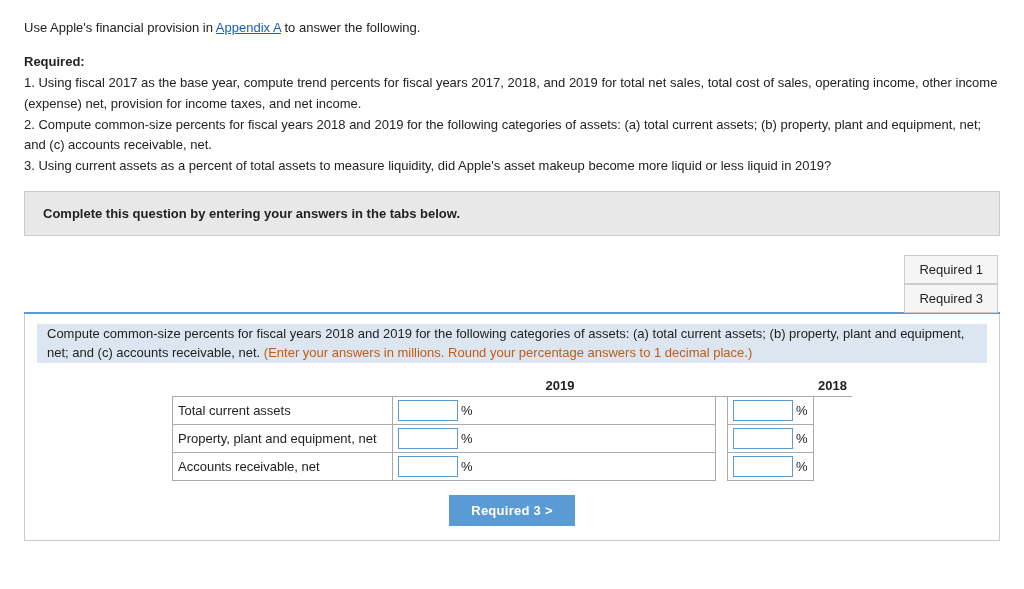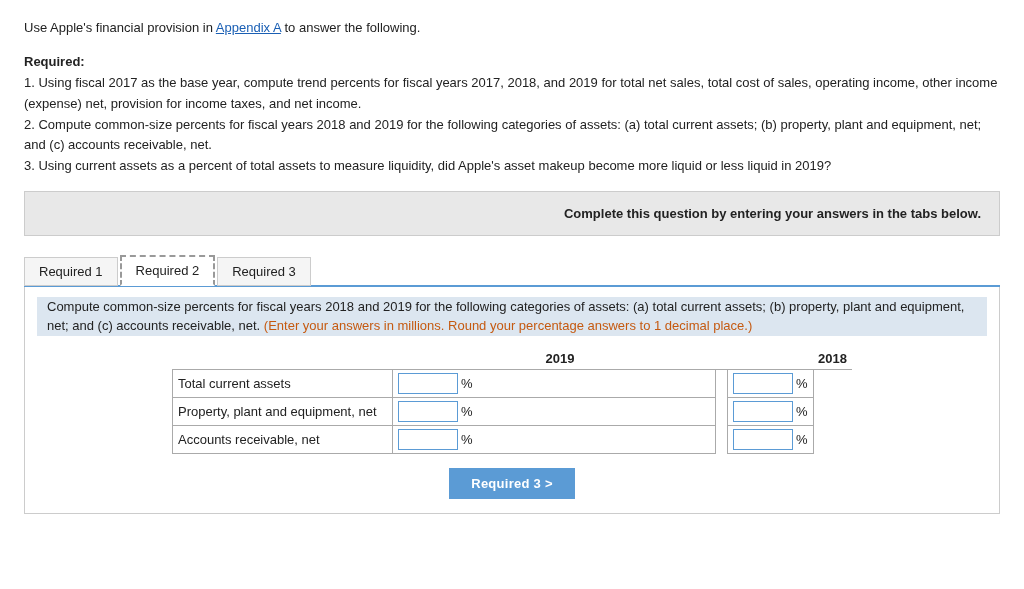--- a/index.html
+++ b/index.html
@@ -16,29 +16,28 @@
     .intro-text a { color: #1a5fb4; text-decoration: underline; }
     .required-section { margin-bottom: 14px; line-height: 1.6; }
     .required-section strong { font-weight: bold; }
 
     .complete-box {
       background: #e8e8e8;
       border: 1px solid #ccc;
       padding: 14px 18px;
       margin-bottom: 18px;
       font-size: 13px;
-      text-align: right;
     }
     .complete-box .complete-label {
       font-weight: bold;
     }
 
     .tabs-row {
       display: flex;
-      flex-direction: row;
+      flex-direction: column;
       align-items: flex-end;
       border-bottom: 2px solid #5b9bd5;
       margin-bottom: 0;
     }
     .tab {
       padding: 6px 14px;
       font-size: 13px;
       cursor: pointer;
       border: 1px solid #ccc;
       background: #fff;
@@ -152,23 +151,20 @@
 </div>
 
 <div class="complete-box">
   <span class="complete-label">Complete this question by entering your answers in the tabs below.</span>
 </div>
 
 <div class="tabs-row">
   <div class="tab">
     <span>Required 1</span>
   </div>
-  <div class="tab active">
-    <span>Required 2</span>
-  </div>
   <div class="tab">
     <span>Required 3</span>
   </div>
 </div>
 
 <div class="content-area">
 
   <div class="description-box">
     <span>Compute common-size percents for fiscal years 2018 and 2019 for the following categories of assets: (a) total current assets; (b) property, plant and equipment, net; and (c) accounts receivable, net.</span>
     <span class="orange-text">(Enter your answers in millions. Round your percentage answers to 1 decimal place.)</span>

